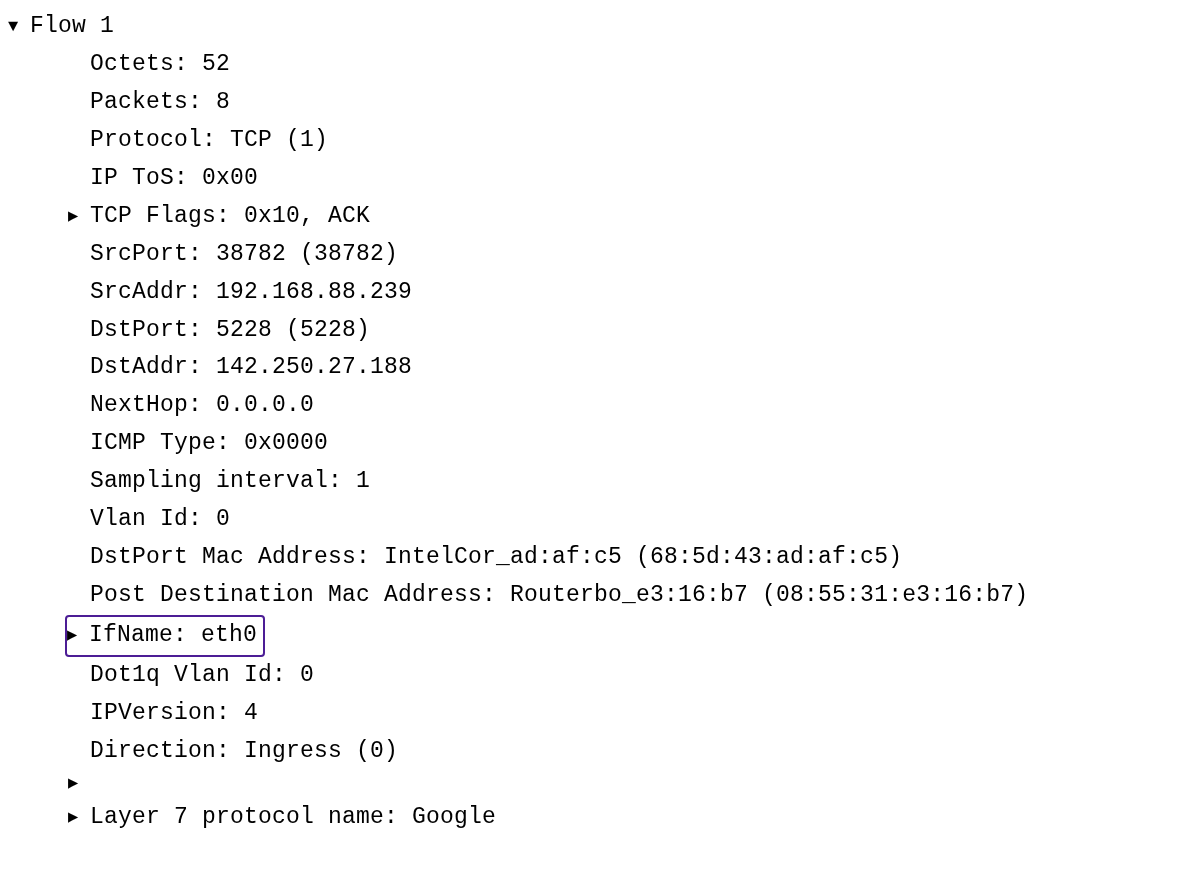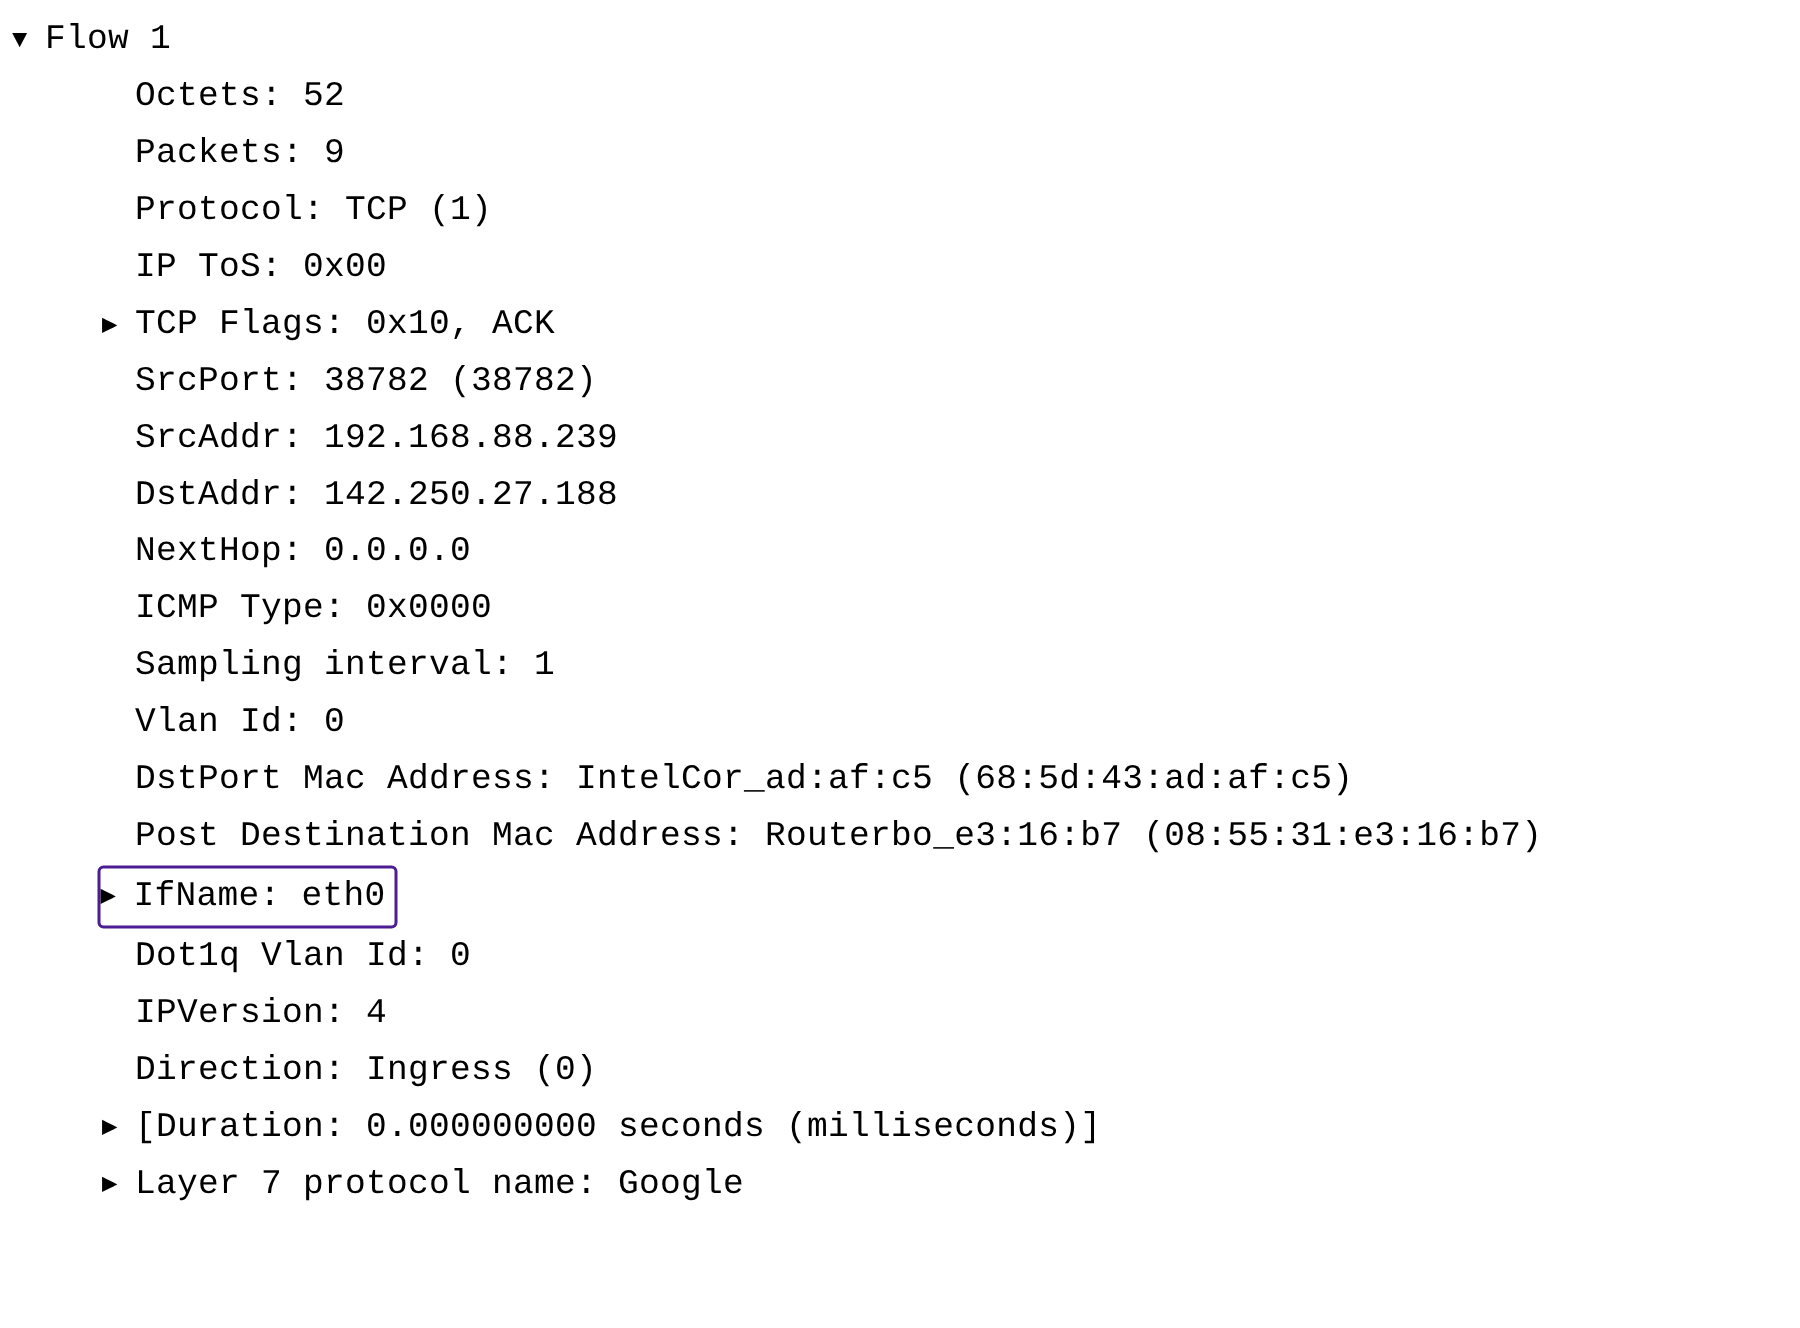--- a/index.html
+++ b/index.html
@@ -51,41 +51,45 @@
   <span class="label-text">Flow 1</span>
 </div>
 
 <div id="flow-children">
     <div class="tree-row indent-1">
       <span class="toggle-spacer"></span>
       <span class="label-text">Octets: 52</span>
     </div>
     <div class="tree-row indent-1">
       <span class="toggle-spacer"></span>
-      <span class="label-text">Packets: 9</span>
+      <span class="label-text">Packets: 8</span>
     </div>
     <div class="tree-row indent-1">
       <span class="toggle-spacer"></span>
       <span class="label-text">Protocol: TCP (1)</span>
     </div>
     <div class="tree-row indent-1">
       <span class="toggle-spacer"></span>
       <span class="label-text">IP ToS: 0x00</span>
     </div>
     <div class="tree-row indent-1">
       <span class="toggle">▶</span>
       <span class="label-text">TCP Flags: 0x10, ACK</span>
     </div>
     <div class="tree-row indent-1">
       <span class="toggle-spacer"></span>
       <span class="label-text">SrcPort: 38782 (38782)</span>
     </div>
     <div class="tree-row indent-1">
       <span class="toggle-spacer"></span>
       <span class="label-text">SrcAddr: 192.168.88.239</span>
+    </div>
+    <div class="tree-row indent-1">
+      <span class="toggle-spacer"></span>
+      <span class="label-text">DstPort: 5228 (5228)</span>
     </div>
     <div class="tree-row indent-1">
       <span class="toggle-spacer"></span>
       <span class="label-text">DstAddr: 142.250.27.188</span>
     </div>
     <div class="tree-row indent-1">
       <span class="toggle-spacer"></span>
       <span class="label-text">NextHop: 0.0.0.0</span>
     </div>
     <div class="tree-row indent-1">
@@ -118,19 +122,18 @@
     <div class="tree-row indent-1">
       <span class="toggle-spacer"></span>
       <span class="label-text">IPVersion: 4</span>
     </div>
     <div class="tree-row indent-1">
       <span class="toggle-spacer"></span>
       <span class="label-text">Direction: Ingress (0)</span>
     </div>
     <div class="tree-row indent-1">
       <span class="toggle">▶</span>
-      <span class="label-text">[Duration: 0.000000000 seconds (milliseconds)]</span>
     </div>
     <div class="tree-row indent-1">
       <span class="toggle">▶</span>
       <span class="label-text">Layer 7 protocol name: Google</span>
     </div>
   </div>
 
 </body></html>

